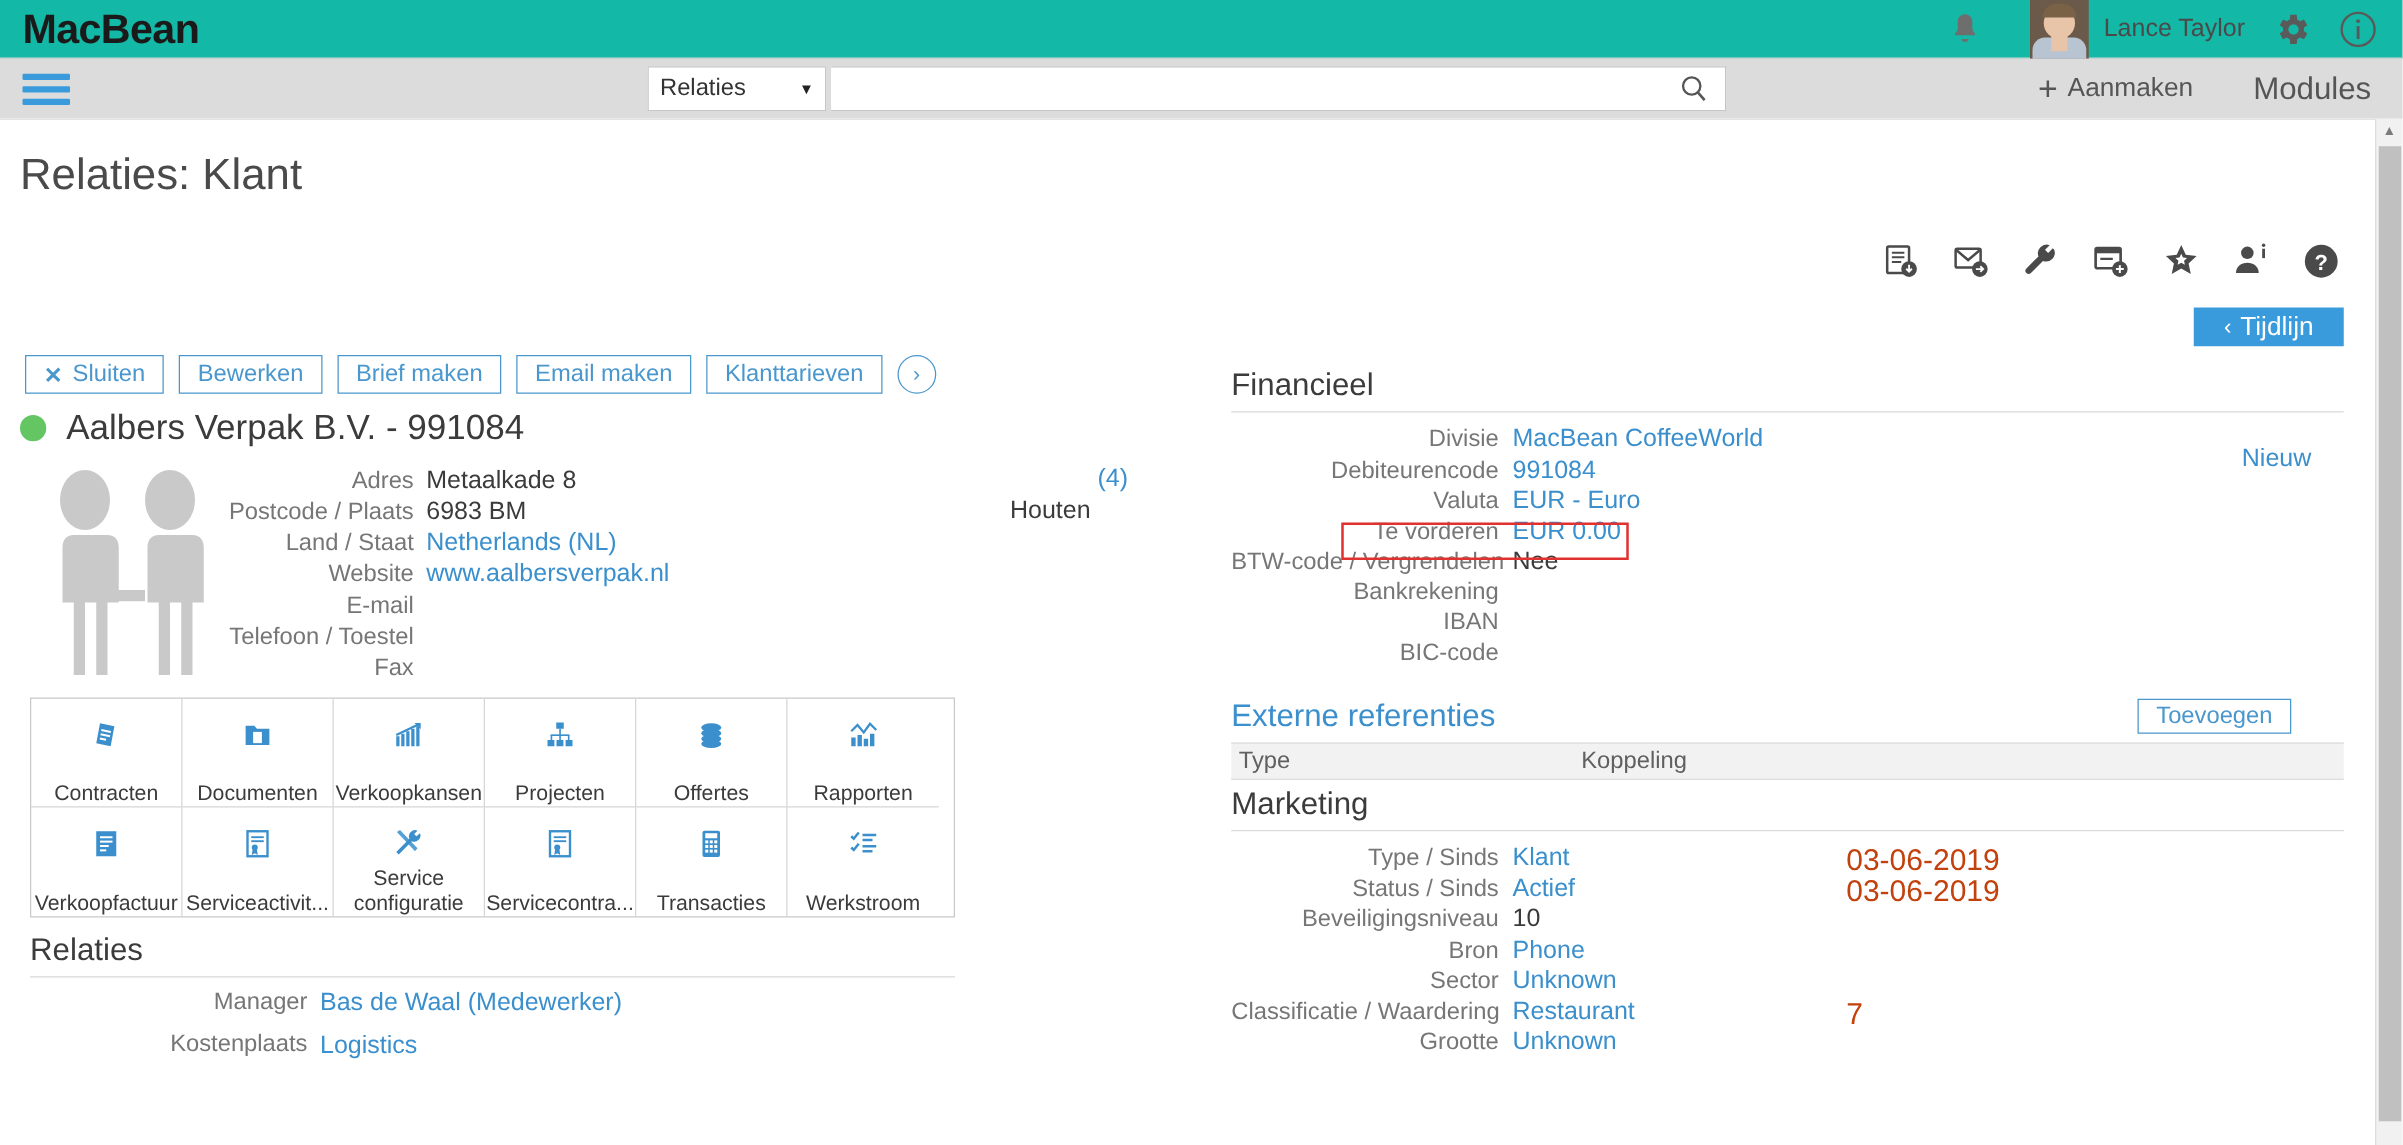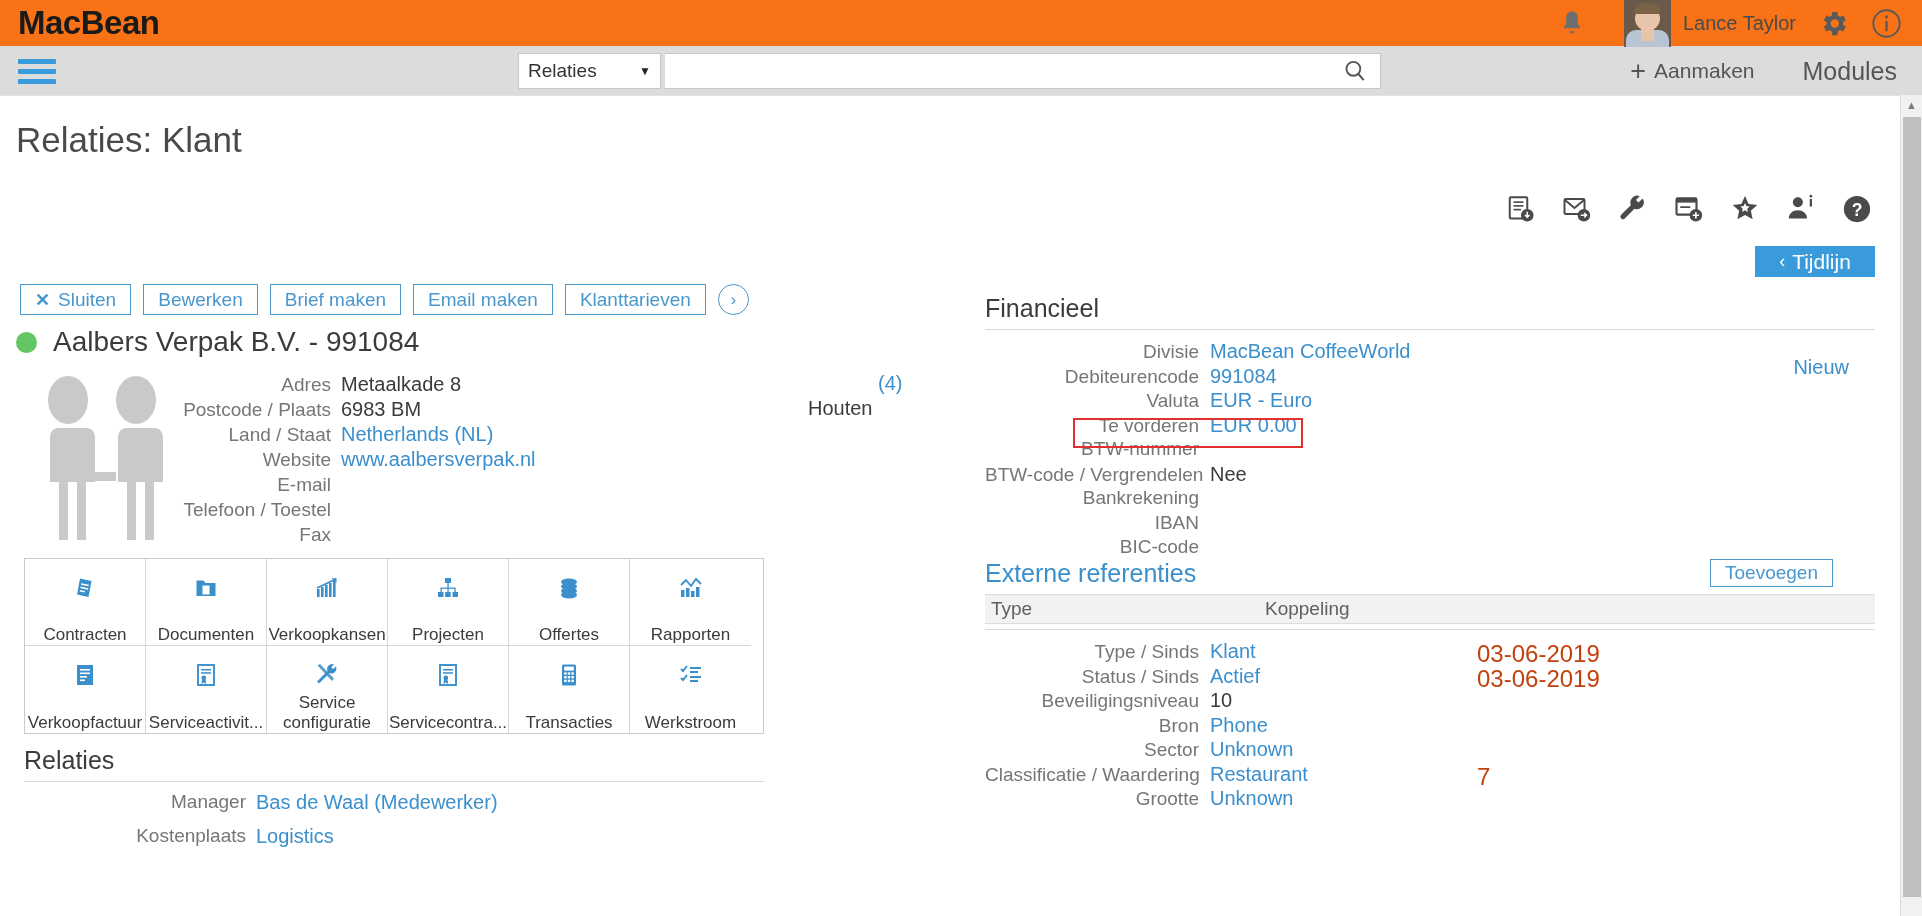--- a/index.html
+++ b/index.html
@@ -6,21 +6,21 @@
   html, body {
     width: 1922px; height: 916px;
     font-family: "Liberation Sans", sans-serif;
     background: #ffffff;
     overflow: hidden;
   }
 
   
   .brandbar {
     position: absolute; left: 0; top: 0; width: 1922px; height: 47px;
-    background: #f97316; border-bottom: 1px solid #d8d8d8;
+    background: #14b8a6; border-bottom: 1px solid #d8d8d8;
     display: flex; align-items: center;
   }
   .brand-logo {
     margin-left: 18px; font-size: 33px; font-weight: bold;
     letter-spacing: -0.5px; color: #1a1a1a;
     font-family: "Liberation Sans", sans-serif;
   }
   .brand-right {
     margin-left: auto; display: flex; align-items: center; height: 47px;
   }
@@ -643,24 +643,20 @@
         </div>
       <div class="rp-row">
           <div class="lbl">Valuta</div>
           <div class="val link">EUR - Euro</div>
         </div>
       <div class="rp-row">
           <div class="lbl">Te vorderen</div>
           <div class="val link">EUR 0.00</div>
         </div>
       <div class="rp-row">
-          <div class="lbl">BTW-nummer</div>
-          <div class="val"></div>
-        </div>
-      <div class="rp-row">
           <div class="lbl">BTW-code / Vergrendelen</div>
           <div class="val">Nee</div>
         </div>
       <div class="rp-row">
           <div class="lbl">Bankrekening</div>
           <div class="val"></div>
         </div>
       <div class="rp-row">
           <div class="lbl">IBAN</div>
           <div class="val"></div>
@@ -676,20 +672,21 @@
     <div class="extref">
       <div class="extref-head">Externe referenties</div>
       <div class="toevoegen">Toevoegen</div>
       <div class="tbl-head">
         <div class="c1">Type</div>
         <div class="c2">Koppeling</div>
       </div>
     </div>
 
     <div class="marketing">
+      <div class="rp-head">Marketing</div>
       <div class="rp-rule"></div>
       <div class="rp-row">
           <div class="lbl">Type / Sinds</div>
           <div class="val link">Klant</div>
           <div class="val2">03-06-2019</div>
         </div>
       <div class="rp-row">
           <div class="lbl">Status / Sinds</div>
           <div class="val link">Actief</div>
           <div class="val2">03-06-2019</div>

